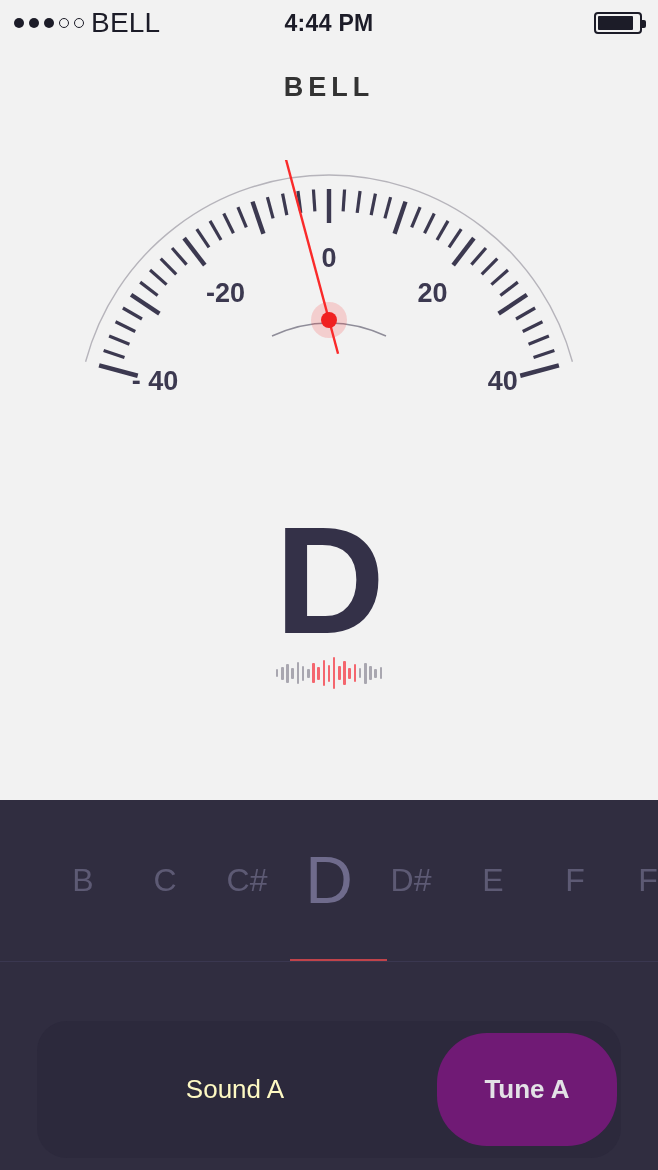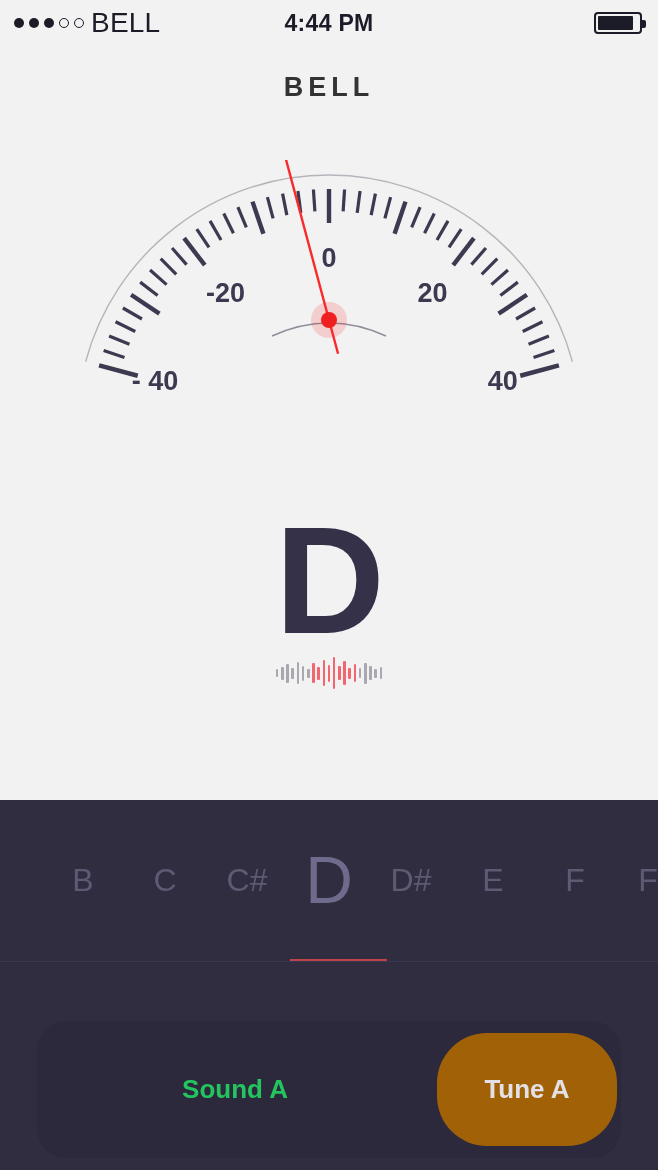--- a/index.html
+++ b/index.html
@@ -103,22 +103,22 @@
   .seg-wrap{
     position:absolute; top:209px; left:0; width:658px; height:161px;
     display:flex; align-items:center; justify-content:center;
   }
   .seg{
     width:584px; height:137px; background:#2c293c; border-radius:30px;
     display:flex; align-items:center; justify-content:space-between;
     padding:0 0px; position:relative;
   }
   .seg-btn{
-    flex:1; text-align:center; font-size:26px; color:#22c55e;
-    font-weight:700; line-height:137px; height:137px;
+    flex:1; text-align:center; font-size:26px; color:#fef9c3;
+    font-weight:400; line-height:137px; height:137px;
   }
   .seg-btn.active{
     background:#b83e46; color:#e3e1e6; font-weight:700;
     border-radius:50px; height:113px; line-height:113px;
     flex:0 0 180px; margin:0 4px;
   }
 </style>
 </head>
 <body>
 
@@ -240,18 +240,18 @@
         <div class="note-item" style="width: 82px;"><span>E</span></div>
         <div class="note-item" style="width: 82px;"><span>F</span></div>
         <div class="note-item" style="width: 82px;"><span>F#</span></div>
       </div>
     <div class="note-underline" id="note-underline" style="background: rgb(192, 67, 74); left: 290px; width: 97px;"></div>
     <div class="strip-divider"></div>
 
     <div class="seg-wrap">
       <div class="seg" id="seg-control" style="background: rgb(44, 41, 60);">
           <div class="seg-btn">Sound A</div>
-          <div class="seg-btn active" style="background: #a16207;">Tune A</div>
+          <div class="seg-btn active" style="background: #701a75;">Tune A</div>
         </div>
     </div>
 
   </div>
 </div>
 
 </body></html>

